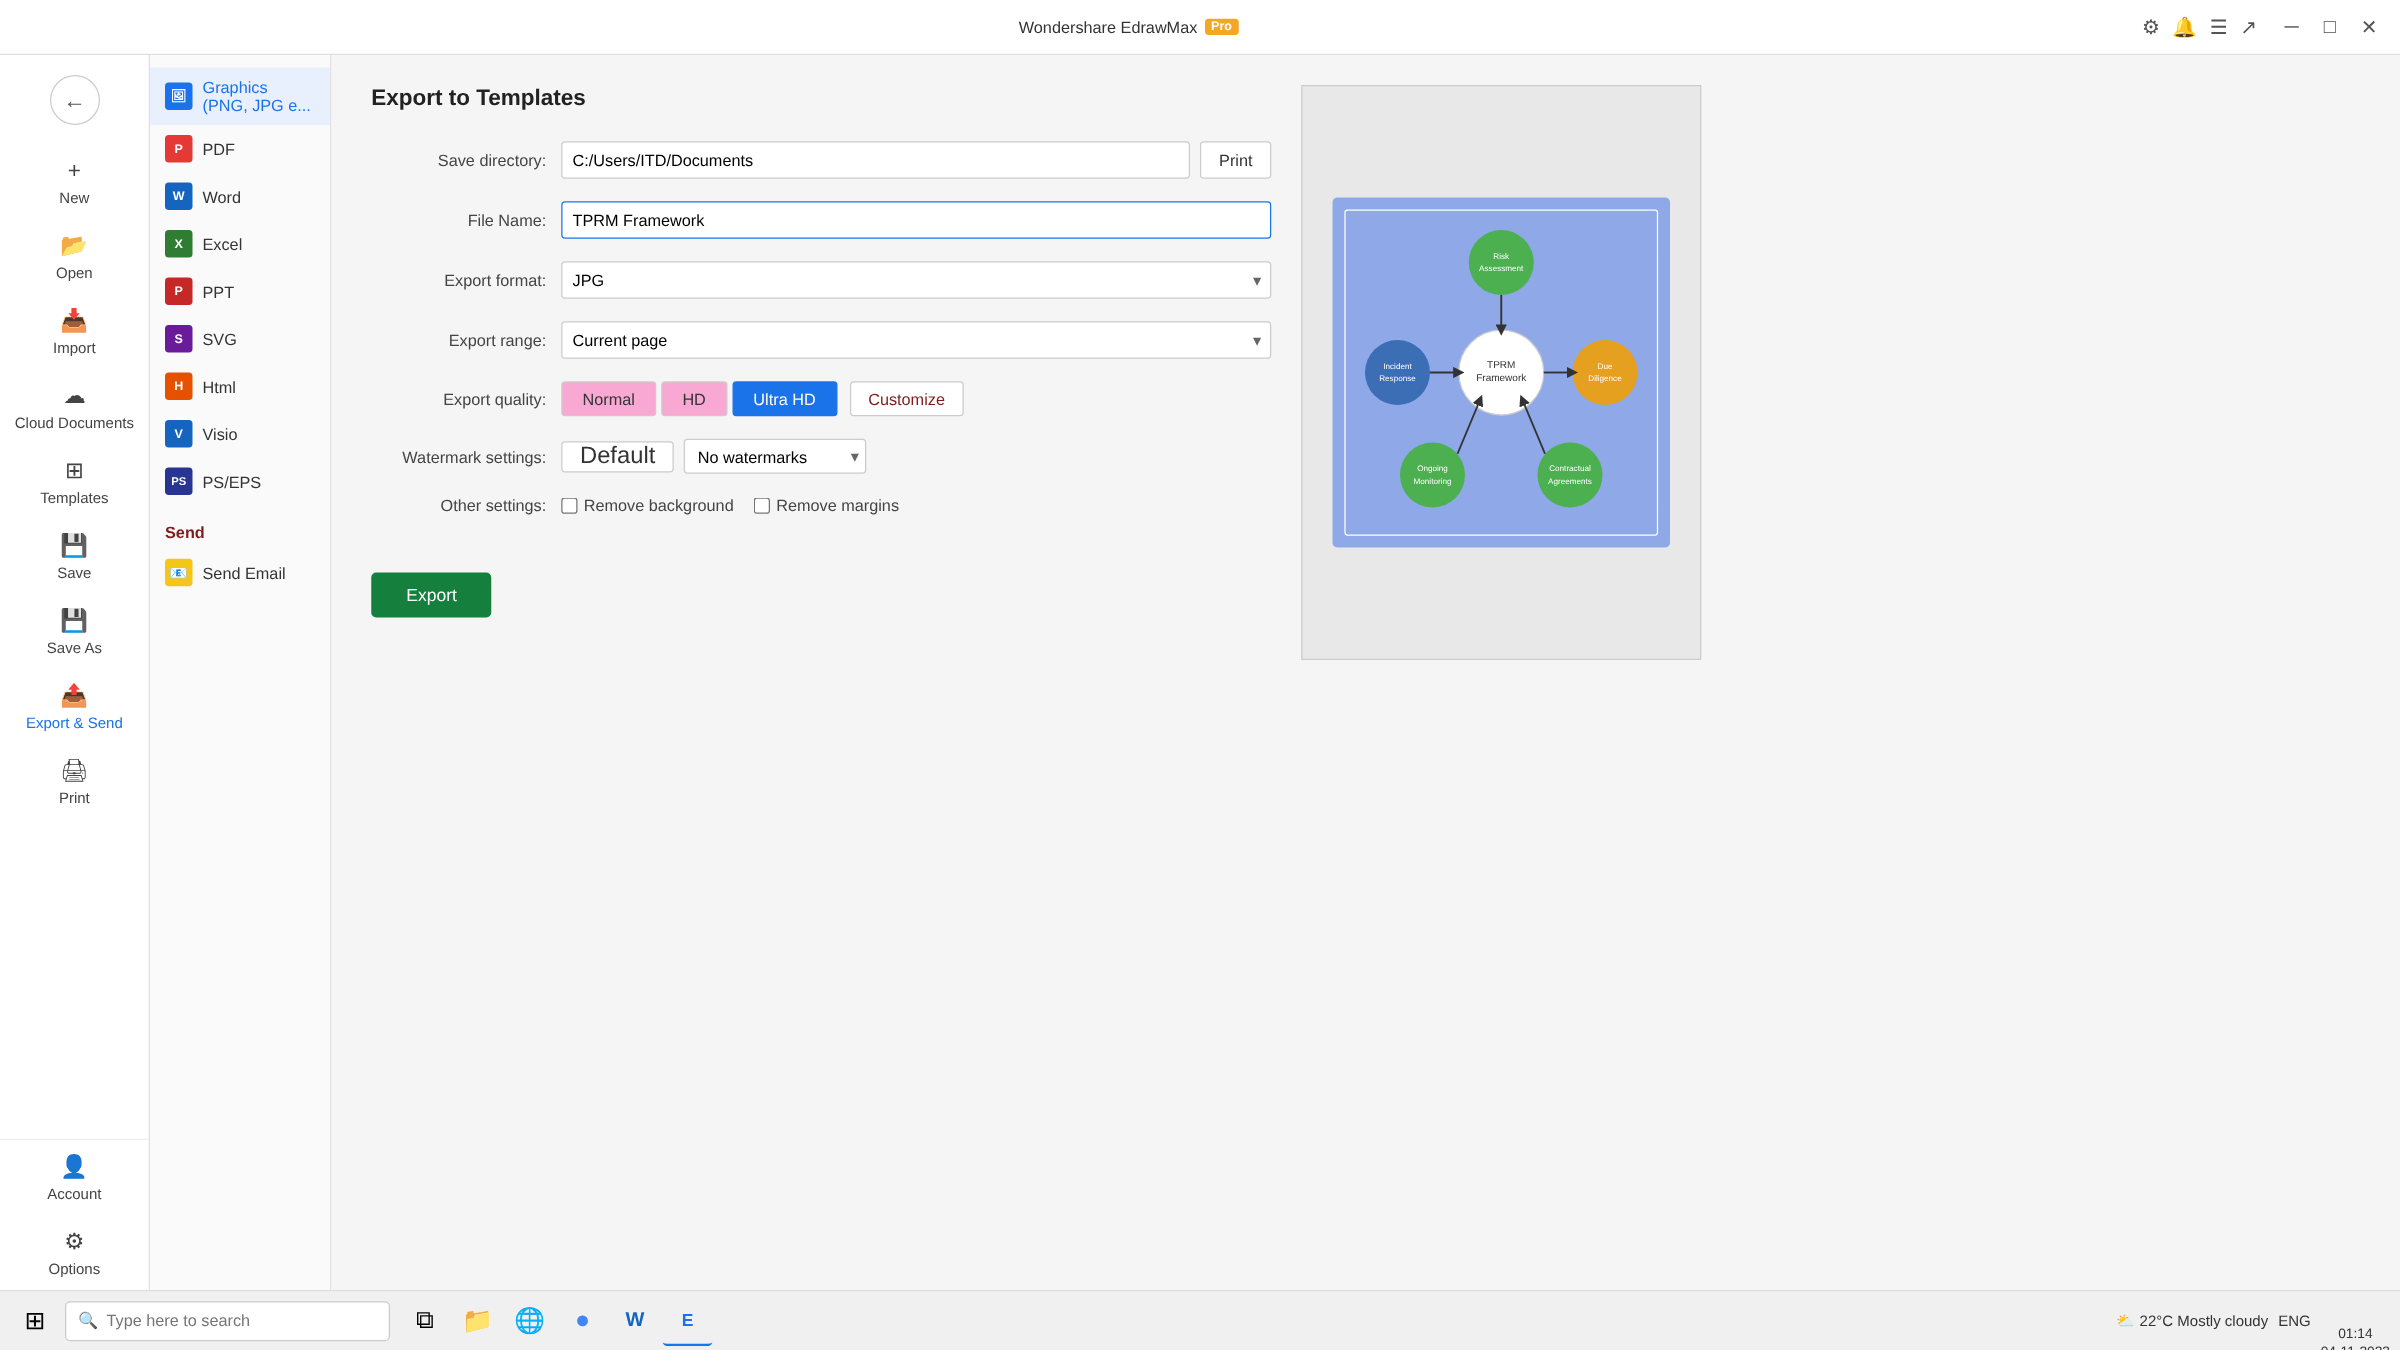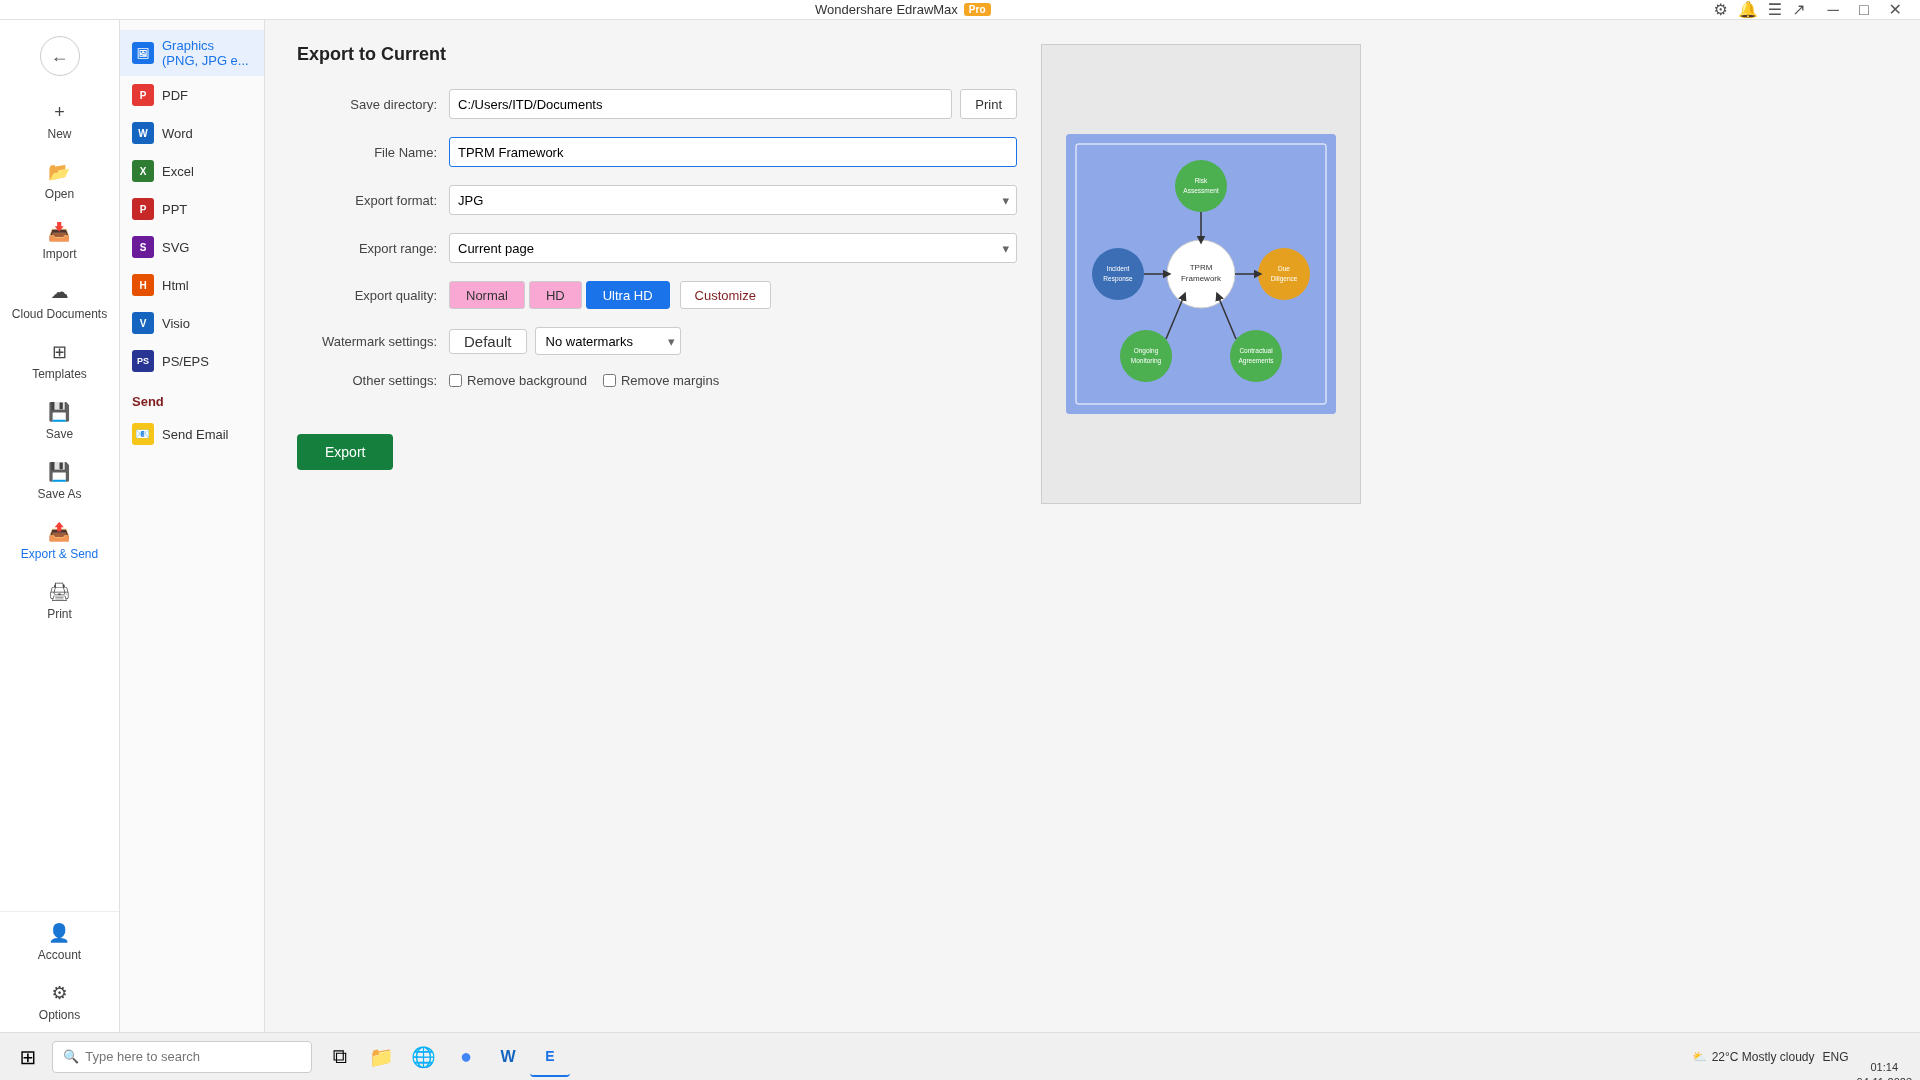--- a/index.html
+++ b/index.html
@@ -1,20 +1,20 @@
 <!DOCTYPE html>
 <html><head>
   <meta charset="utf-8">
   <style>
     * { margin: 0; padding: 0; box-sizing: border-box; }
     body { font-family: 'Segoe UI', sans-serif; font-size: 13px; background: #f0f0f0; width: 1920px; height: 1080px; overflow: hidden; display: flex; flex-direction: column; }
 
     
     .titlebar {
-      height: 20px;
+      height: 44px;
       background: #fff;
       display: flex;
       align-items: center;
       justify-content: space-between;
       padding: 0 12px;
       border-bottom: 1px solid #e0e0e0;
       flex-shrink: 0;
     }
     .titlebar-title { font-size: 13px; color: #333; display: flex; align-items: center; gap: 6px; }
     .titlebar-title .pro-badge { background: #f5a623; color: #fff; font-size: 10px; padding: 1px 5px; border-radius: 3px; font-weight: bold; }
@@ -221,21 +221,21 @@
     }
 
     .watermark-row { display: flex; gap: 8px; align-items: center; }
     .watermark-default-btn {
       height: 25px;
       padding: 0 14px;
       border: 1px solid #ccc;
       border-radius: 3px;
       background: #fff;
       cursor: pointer;
-      font-size: 15px;
+      font-size: 19px;
       color: #333;
     }
     .watermark-select-wrap {
       position: relative;
     }
     .watermark-select-wrap select {
       height: 28px;
       padding: 0 24px 0 10px;
       border: 1px solid #ccc;
       border-radius: 3px;
@@ -450,21 +450,21 @@
     <div class="send-section-label">Send</div>
     <div class="send-email-item">
       <div class="send-email-icon">📧</div>
       <span>Send Email</span>
     </div>
   </div>
 
   <div class="main-panel">
 
     <div class="export-form">
-      <h2>Export to Current</h2>
+      <h2>Export to Templates</h2>
 
       
       <div class="form-row">
         <div class="form-label">Save directory:</div>
         <div class="form-control">
           <input type="text" class="input-text" value="C:/Users/ITD/Documents" style="">
           <button class="btn-browse">Print</button>
         </div>
       </div>
 

